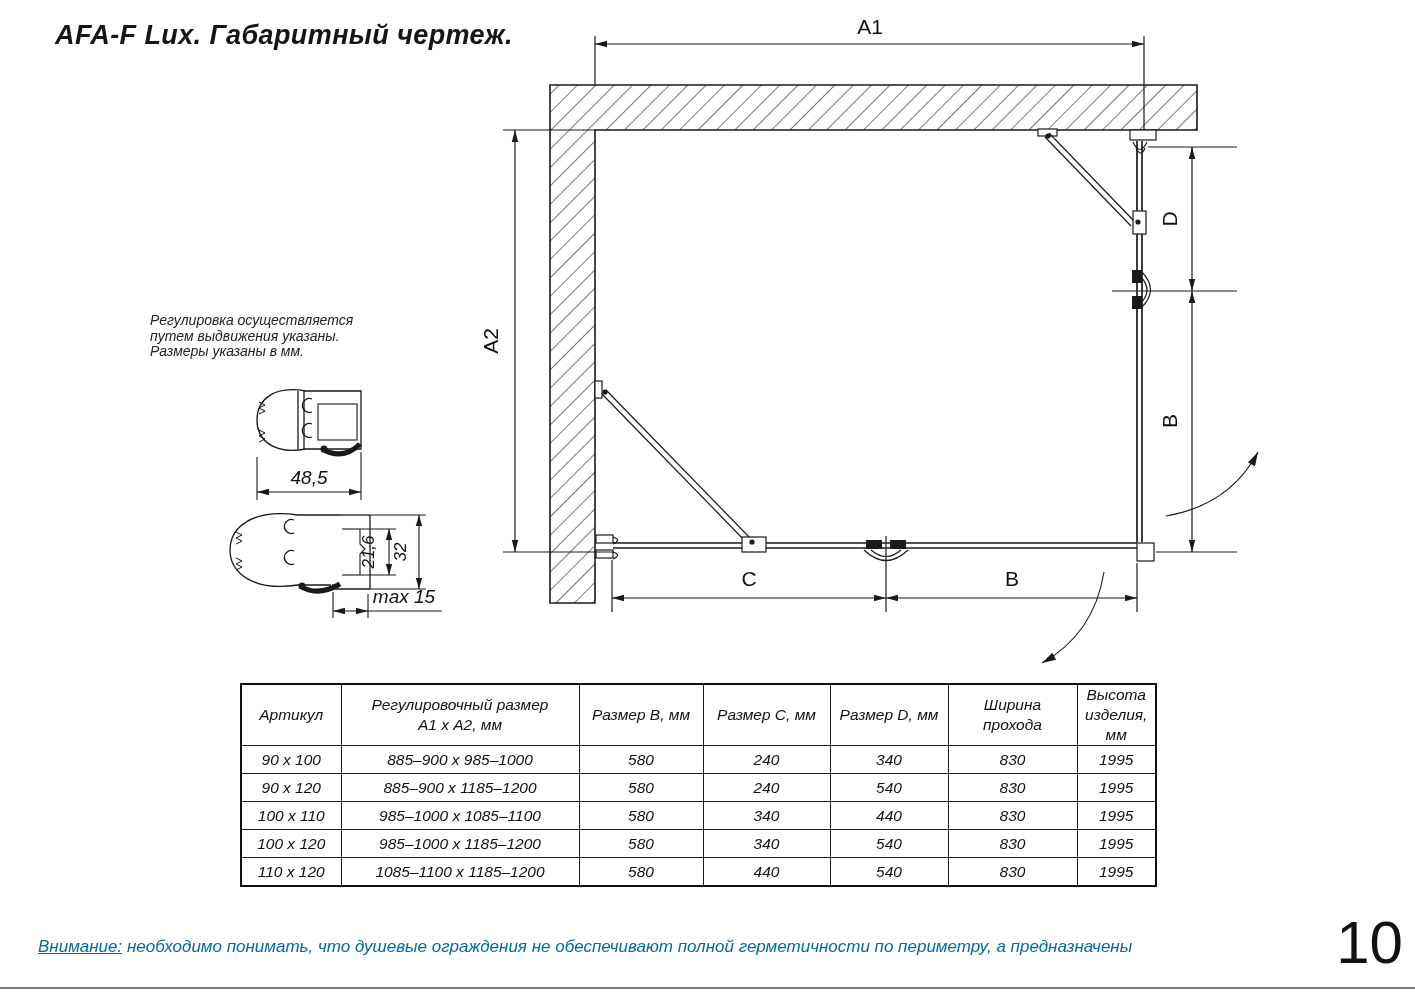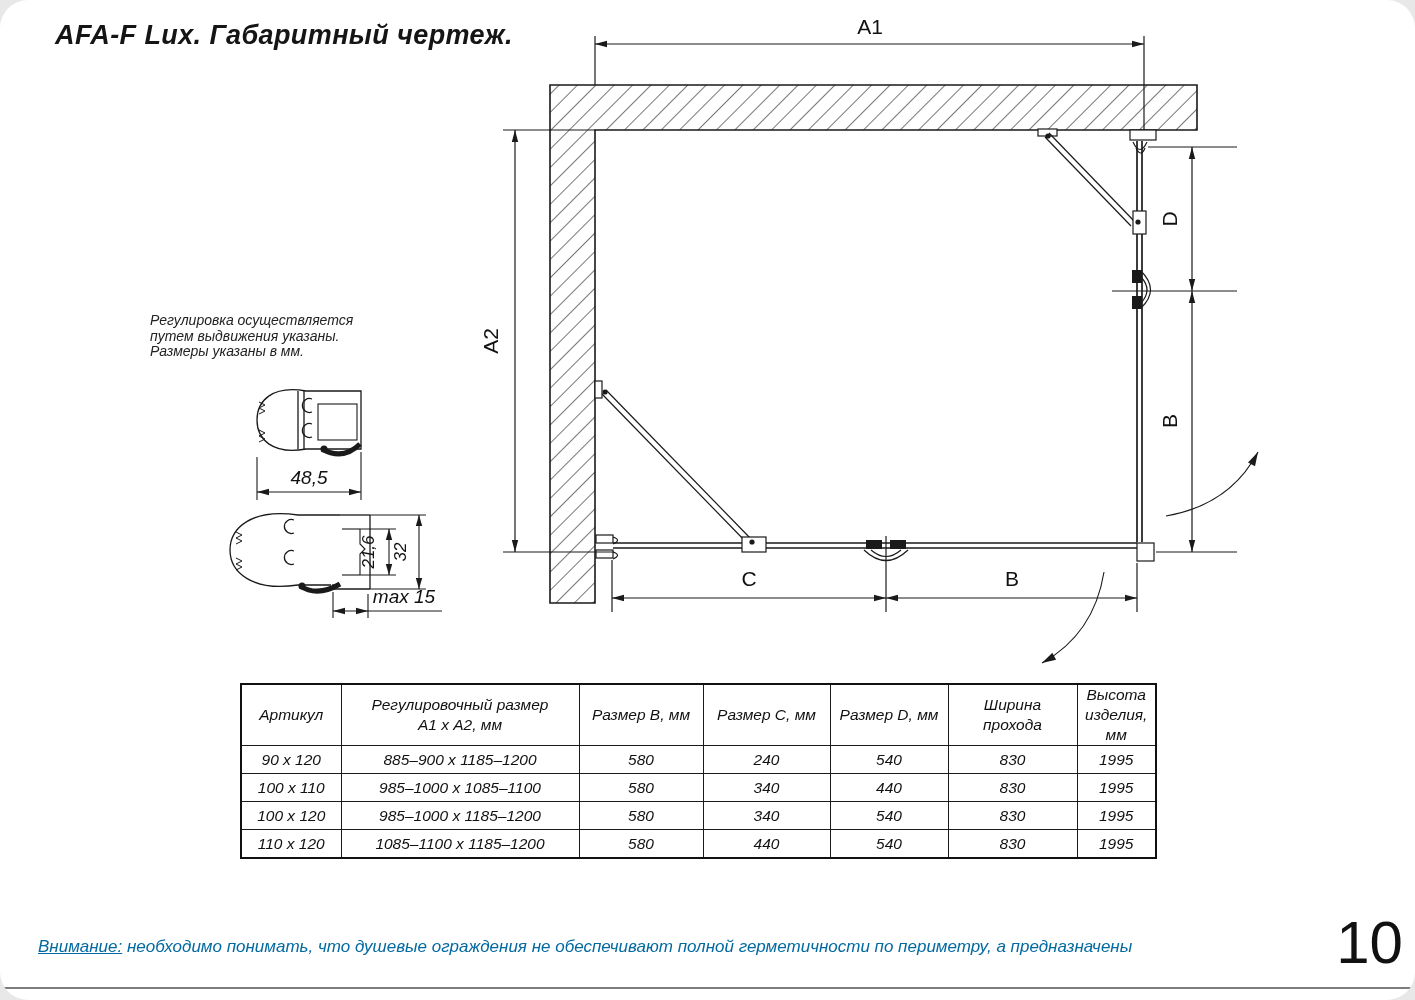--- a/index.html
+++ b/index.html
@@ -1,18 +1,18 @@
 <!DOCTYPE html>
 <html><head>
 <meta charset="utf-8">
 <style>
   html,body{margin:0;padding:0;background:#e8e8e8;}
   #page{
     position:relative;width:1415px;height:1000px;background:#ffffff;
-    font-family:"Liberation Sans",sans-serif;color:#111;overflow:hidden;border-radius:28px;
+    font-family:"Liberation Sans",sans-serif;color:#111;overflow:hidden;
   }
   #title{
     position:absolute;left:55px;top:20px;font-size:27px;font-style:italic;
     font-weight:600;letter-spacing:0.4px;color:#151515;
   }
   svg.draw{position:absolute;left:0;top:0;}
   .note{
     position:absolute;left:150px;top:313px;width:212px;text-align:left;
     font-size:14px;font-style:italic;line-height:15.5px;color:#222;
   }
@@ -257,20 +257,29 @@
         <th>Размер D, мм</th>
         <th>Ширина
 прохода</th>
         <th>Высота
 изделия,
 мм</th>
       </tr>
     </thead>
     <tbody>
       <tr>
+        <td>90 х 100</td>
+        <td>885–900 х 985–1000</td>
+        <td>580</td>
+        <td>240</td>
+        <td>340</td>
+        <td>830</td>
+        <td>1995</td>
+      </tr>
+      <tr>
         <td>90 х 120</td>
         <td>885–900 х 1185–1200</td>
         <td>580</td>
         <td>240</td>
         <td>540</td>
         <td>830</td>
         <td>1995</td>
       </tr>
       <tr>
         <td>100 х 110</td>

